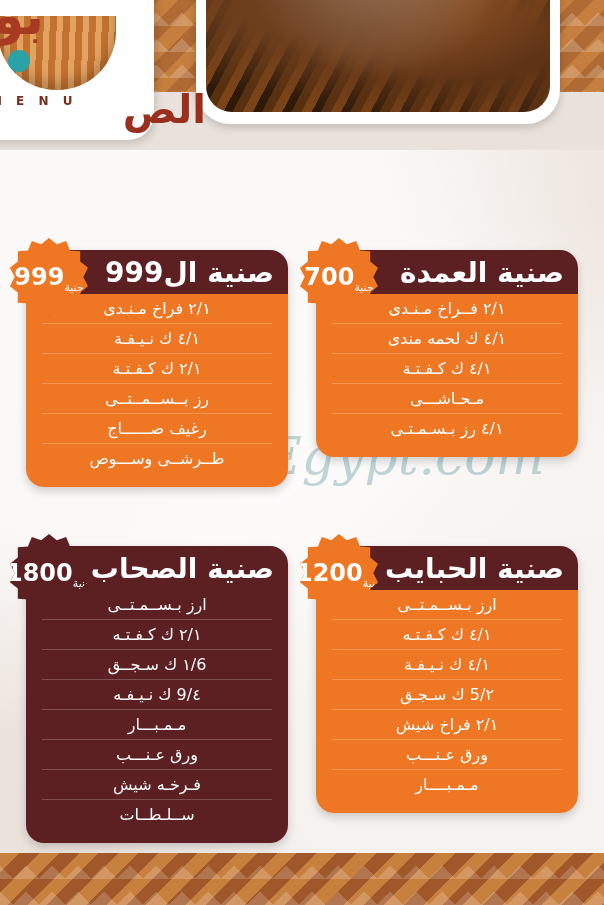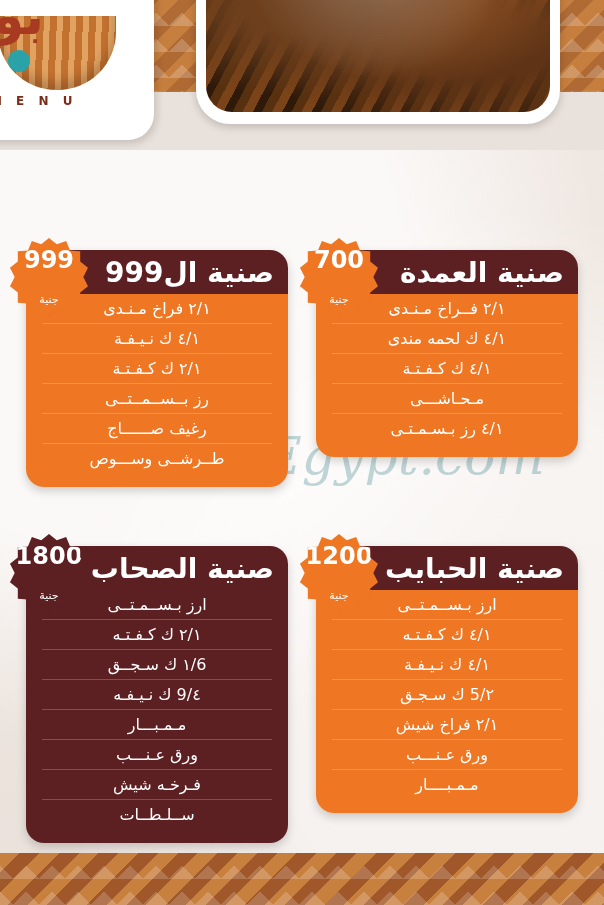--- a/index.html
+++ b/index.html
@@ -146,21 +146,21 @@
     color:#fff;font-size:16px;text-align:center;
     letter-spacing:3px;
     padding:5px 0;
     border-bottom:1px solid rgba(255,255,255,.22);
     white-space:nowrap;
   }
   .card .item:last-child{border-bottom:none;}
   
   .price{
     position:absolute;left:-16px;top:-12px;width:78px;height:78px;
-    display:flex;flex-direction:column;align-items:center;justify-content:center;
+    display:flex;align-items:center;justify-content:center;
     color:#fff;text-align:center;
     background:#ef7622;
     clip-path:polygon(50% 0%,60% 8%,72% 4%,77% 16%,90% 17%,90% 30%,100% 38%,94% 50%,100% 62%,90% 70%,90% 83%,77% 84%,72% 96%,60% 92%,50% 100%,40% 92%,28% 96%,23% 84%,10% 83%,10% 70%,0% 62%,6% 50%,0% 38%,10% 30%,10% 17%,23% 16%,28% 4%,40% 8%);
     box-shadow:0 2px 5px rgba(0,0,0,.25);
   }
   .price.dark{background:#5c1f22;}
   .price .num{font-size:24px;font-weight:bold;line-height:1;}
   .price .cur{font-size:11px;margin-top:21px;letter-spacing:1px;}
 </style>
 </head>
@@ -175,20 +175,21 @@
     <div class="photo-arch"></div>
     <div class="photo"></div>
 
     <div class="logo-wrap">
       <div class="logo-bowl"></div>
       <div class="logo-dot"></div>
       <div class="logo-word">بو</div>
       <div class="logo-sub">M E N U</div>
     </div>
 
+    <div class="headline">الص</div>
   </div>
 
   <div class="watermark">
     <span class="wm-m">M</span>
     <span class="wm-text">enuEgypt.com</span>
   </div>
 
   <div class="cards">
 
     <div class="card" style="left:316px;top:22px;">

